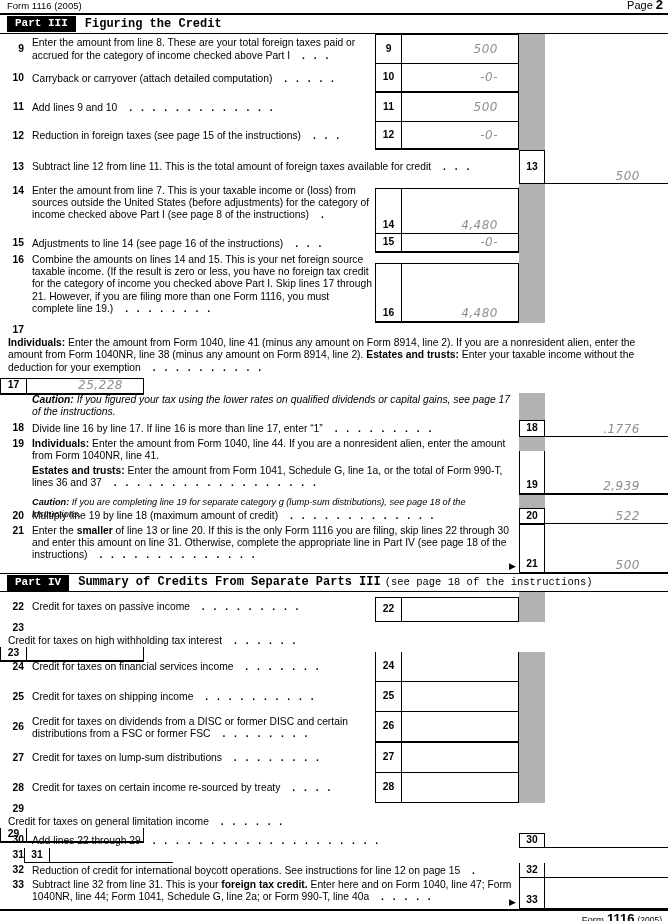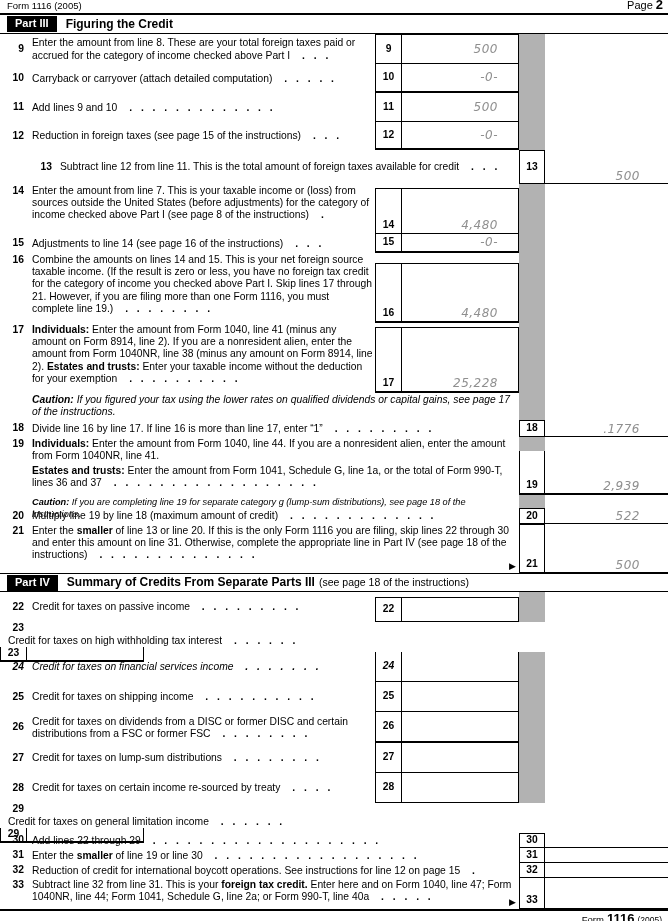--- a/index.html
+++ b/index.html
@@ -5,21 +5,21 @@
   html,body{margin:0;padding:0;background:#fff;}
   .page{position:relative;width:668px;height:921px;background:#fff;overflow:hidden;
         font-family:"Liberation Sans",sans-serif;font-size:10.3px;line-height:12.2px;color:#000;}
   
   .pgheader{height:15px;box-sizing:border-box;border-bottom:2.5px solid #000;
             display:flex;justify-content:space-between;align-items:flex-end;padding:0 5px 1px 7px;}
   .fid{font-size:9.5px;}
   .plabel{font-size:11px;}
   .pnum{font-size:13px;font-weight:bold;margin-left:3px;}
   
-  .partbar{height:19px;box-sizing:border-box;border-bottom:1.5px solid #000;display:flex;align-items:center;}
+  .partbar{height:19px;box-sizing:border-box;border-bottom:1.5px solid #000;display:flex;align-items:center;font-family:Liberation Mono, monospace;}
   .partbar.topline{border-top:1.5px solid #000;}
   .badge{margin-left:7px;background:#000;color:#fff;font-weight:bold;font-size:11px;padding:2px 8px 3px;line-height:1;}
   .ptitle{font-weight:bold;font-size:12px;margin-left:9px;white-space:nowrap;}
   .pnote{font-size:10.5px;font-weight:normal;margin-left:4px;white-space:nowrap;}
   
   .row{display:flex;box-sizing:border-box;}
   .lnum{width:24px;flex:none;box-sizing:border-box;text-align:right;font-weight:bold;padding-top:1px;}
   .ltext{flex:1;min-width:0;box-sizing:border-box;padding:1px 2px 0 8px;position:relative;display:flex;align-items:flex-start;}
   .tw{width:100%;}
   .vc .ltext{align-items:center;}
@@ -146,21 +146,21 @@
       <div class="no">12</div>
       <div class="val value">-0-</div>
     </div>
     <div class="strip gray">
       
       
       
     </div>
     <div class="rval value"></div>
   </div>
-      <div class="row vc" style="height: 34px; padding-left: 28px;">
+      <div class="row vc" style="height: 34px;">
     <div class="lnum">13</div>
     <div class="ltext">
       <div class="tw">
         <span class="segs"><span>Subtract line 12 from line 11. This is the total amount of foreign taxes available for credit</span></span><span class="dots">&nbsp;. . .</span>
       </div>
 
     </div>
 
     <div class="strip sbox btop">
 
@@ -218,21 +218,21 @@
       <div class="no">16</div>
       <div class="val value">4,480</div>
     </div>
     <div class="strip gray">
       
       
       
     </div>
     <div class="rval value"></div>
   </div>
-      <div class="row" style="height: 70px;">
+      <div class="row" style="height: 70px; flex-direction: column;">
     <div class="lnum">17</div>
     <div class="ltext">
       <div class="tw">
         <span class="segs"><span class="b">Individuals: </span><span>Enter the amount from Form 1040, line 41 (minus any amount on Form 8914, line 2). If you are a nonresident alien, enter the amount from Form 1040NR, line 38 (minus any amount on Form 8914, line 2). </span><span class="b">Estates and trusts: </span><span>Enter your taxable income without the deduction for your exemption</span></span><span class="dots">&nbsp;. . . . . . . . . .</span>
       </div>
 
     </div>
     <div class="mbox btop thick" style="margin-top: 4px;">
       <div class="no">17</div>
       <div class="val value">25,228</div>
@@ -392,21 +392,21 @@
       <div class="no">23</div>
       <div class="val value"></div>
     </div>
     <div class="strip gray">
       
       
       
     </div>
     <div class="rval value"></div>
   </div>
-      <div class="row vc" style="height: 30px; font-style: italic;">
+      <div class="row vc" style="height: 30px;">
     <div class="lnum">24</div>
     <div class="ltext">
       <div class="tw">
         <span class="segs"><span>Credit for taxes on financial services income</span></span><span class="dots">&nbsp;. . . . . . .</span>
       </div>
 
     </div>
     <div class="mbox">
       <div class="no">24</div>
       <div class="val value"></div>
@@ -523,26 +523,20 @@
     </div>
 
     <div class="strip sbox btop">
 
       <div class="rno">30</div>
     </div>
     <div class="rval value line"></div>
   </div>
       <div class="row vc" style="height: 15px;">
     <div class="lnum">31</div>
-    <div class="ltext">
-      <div class="tw">
-        <span class="segs"><span>Enter the </span><span class="b">smaller</span><span> of line 19 or line 30</span></span><span class="dots">&nbsp;. . . . . . . . . . . . . . . . . .</span>
-      </div>
-
-    </div>
 
     <div class="strip sbox">
 
       <div class="rno">31</div>
     </div>
     <div class="rval value line"></div>
   </div>
       <div class="row vc" style="height: 15px;">
     <div class="lnum">32</div>
     <div class="ltext">

